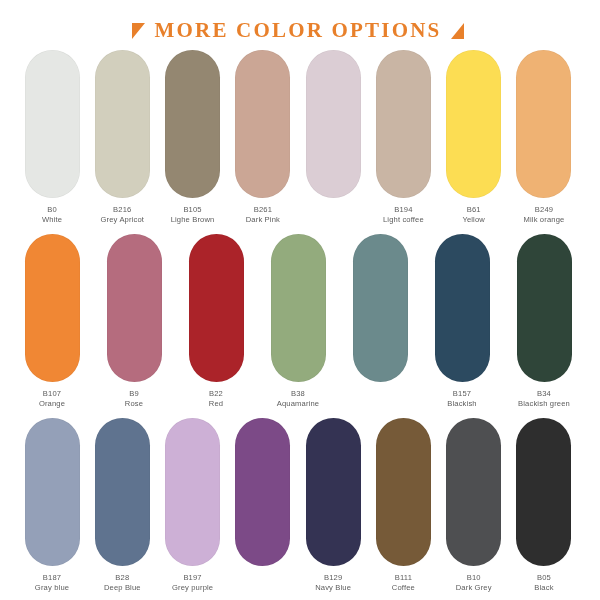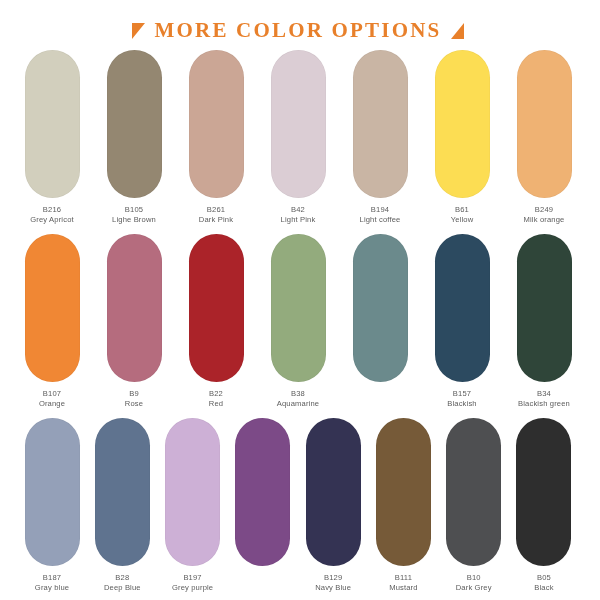--- a/index.html
+++ b/index.html
@@ -105,20 +105,27 @@
 
   <div class="title-bar">
     <span class="tri tri-left"></span>
     <span class="title-text">MORE  COLOR  OPTIONS</span>
     <span class="tri tri-right"></span>
   </div>
 
   <div class="grid">
       <div class="swatch-row">
         <div class="swatch-cell">
+          <div class="chip" style="background: rgb(229, 231, 228);"></div>
+          <div class="chip-labels">
+            <span class="chip-code">B0</span>
+            <span class="chip-name">White</span>
+          </div>
+        </div>
+        <div class="swatch-cell">
           <div class="chip" style="background: rgb(210, 207, 189);"></div>
           <div class="chip-labels">
             <span class="chip-code">B216</span>
             <span class="chip-name">Grey Apricot</span>
           </div>
         </div>
         <div class="swatch-cell">
           <div class="chip" style="background: rgb(148, 135, 113);"></div>
           <div class="chip-labels">
             <span class="chip-code">B105</span>
@@ -127,24 +134,20 @@
         </div>
         <div class="swatch-cell">
           <div class="chip" style="background: rgb(203, 166, 149);"></div>
           <div class="chip-labels">
             <span class="chip-code">B261</span>
             <span class="chip-name">Dark Pink</span>
           </div>
         </div>
         <div class="swatch-cell">
           <div class="chip" style="background: rgb(219, 205, 212);"></div>
-          <div class="chip-labels">
-            <span class="chip-code">B42</span>
-            <span class="chip-name">Light Pink</span>
-          </div>
         </div>
         <div class="swatch-cell">
           <div class="chip" style="background: rgb(201, 181, 164);"></div>
           <div class="chip-labels">
             <span class="chip-code">B194</span>
             <span class="chip-name">Light coffee</span>
           </div>
         </div>
         <div class="swatch-cell">
           <div class="chip" style="background: rgb(252, 221, 83);"></div>
@@ -237,21 +240,21 @@
           <div class="chip" style="background: rgb(52, 51, 83);"></div>
           <div class="chip-labels">
             <span class="chip-code">B129</span>
             <span class="chip-name">Navy Blue</span>
           </div>
         </div>
         <div class="swatch-cell">
           <div class="chip" style="background: rgb(118, 90, 56);"></div>
           <div class="chip-labels">
             <span class="chip-code">B111</span>
-            <span class="chip-name">Mustard</span>
+            <span class="chip-name">Coffee</span>
           </div>
         </div>
         <div class="swatch-cell">
           <div class="chip" style="background: rgb(78, 79, 81);"></div>
           <div class="chip-labels">
             <span class="chip-code">B10</span>
             <span class="chip-name">Dark Grey</span>
           </div>
         </div>
         <div class="swatch-cell">

